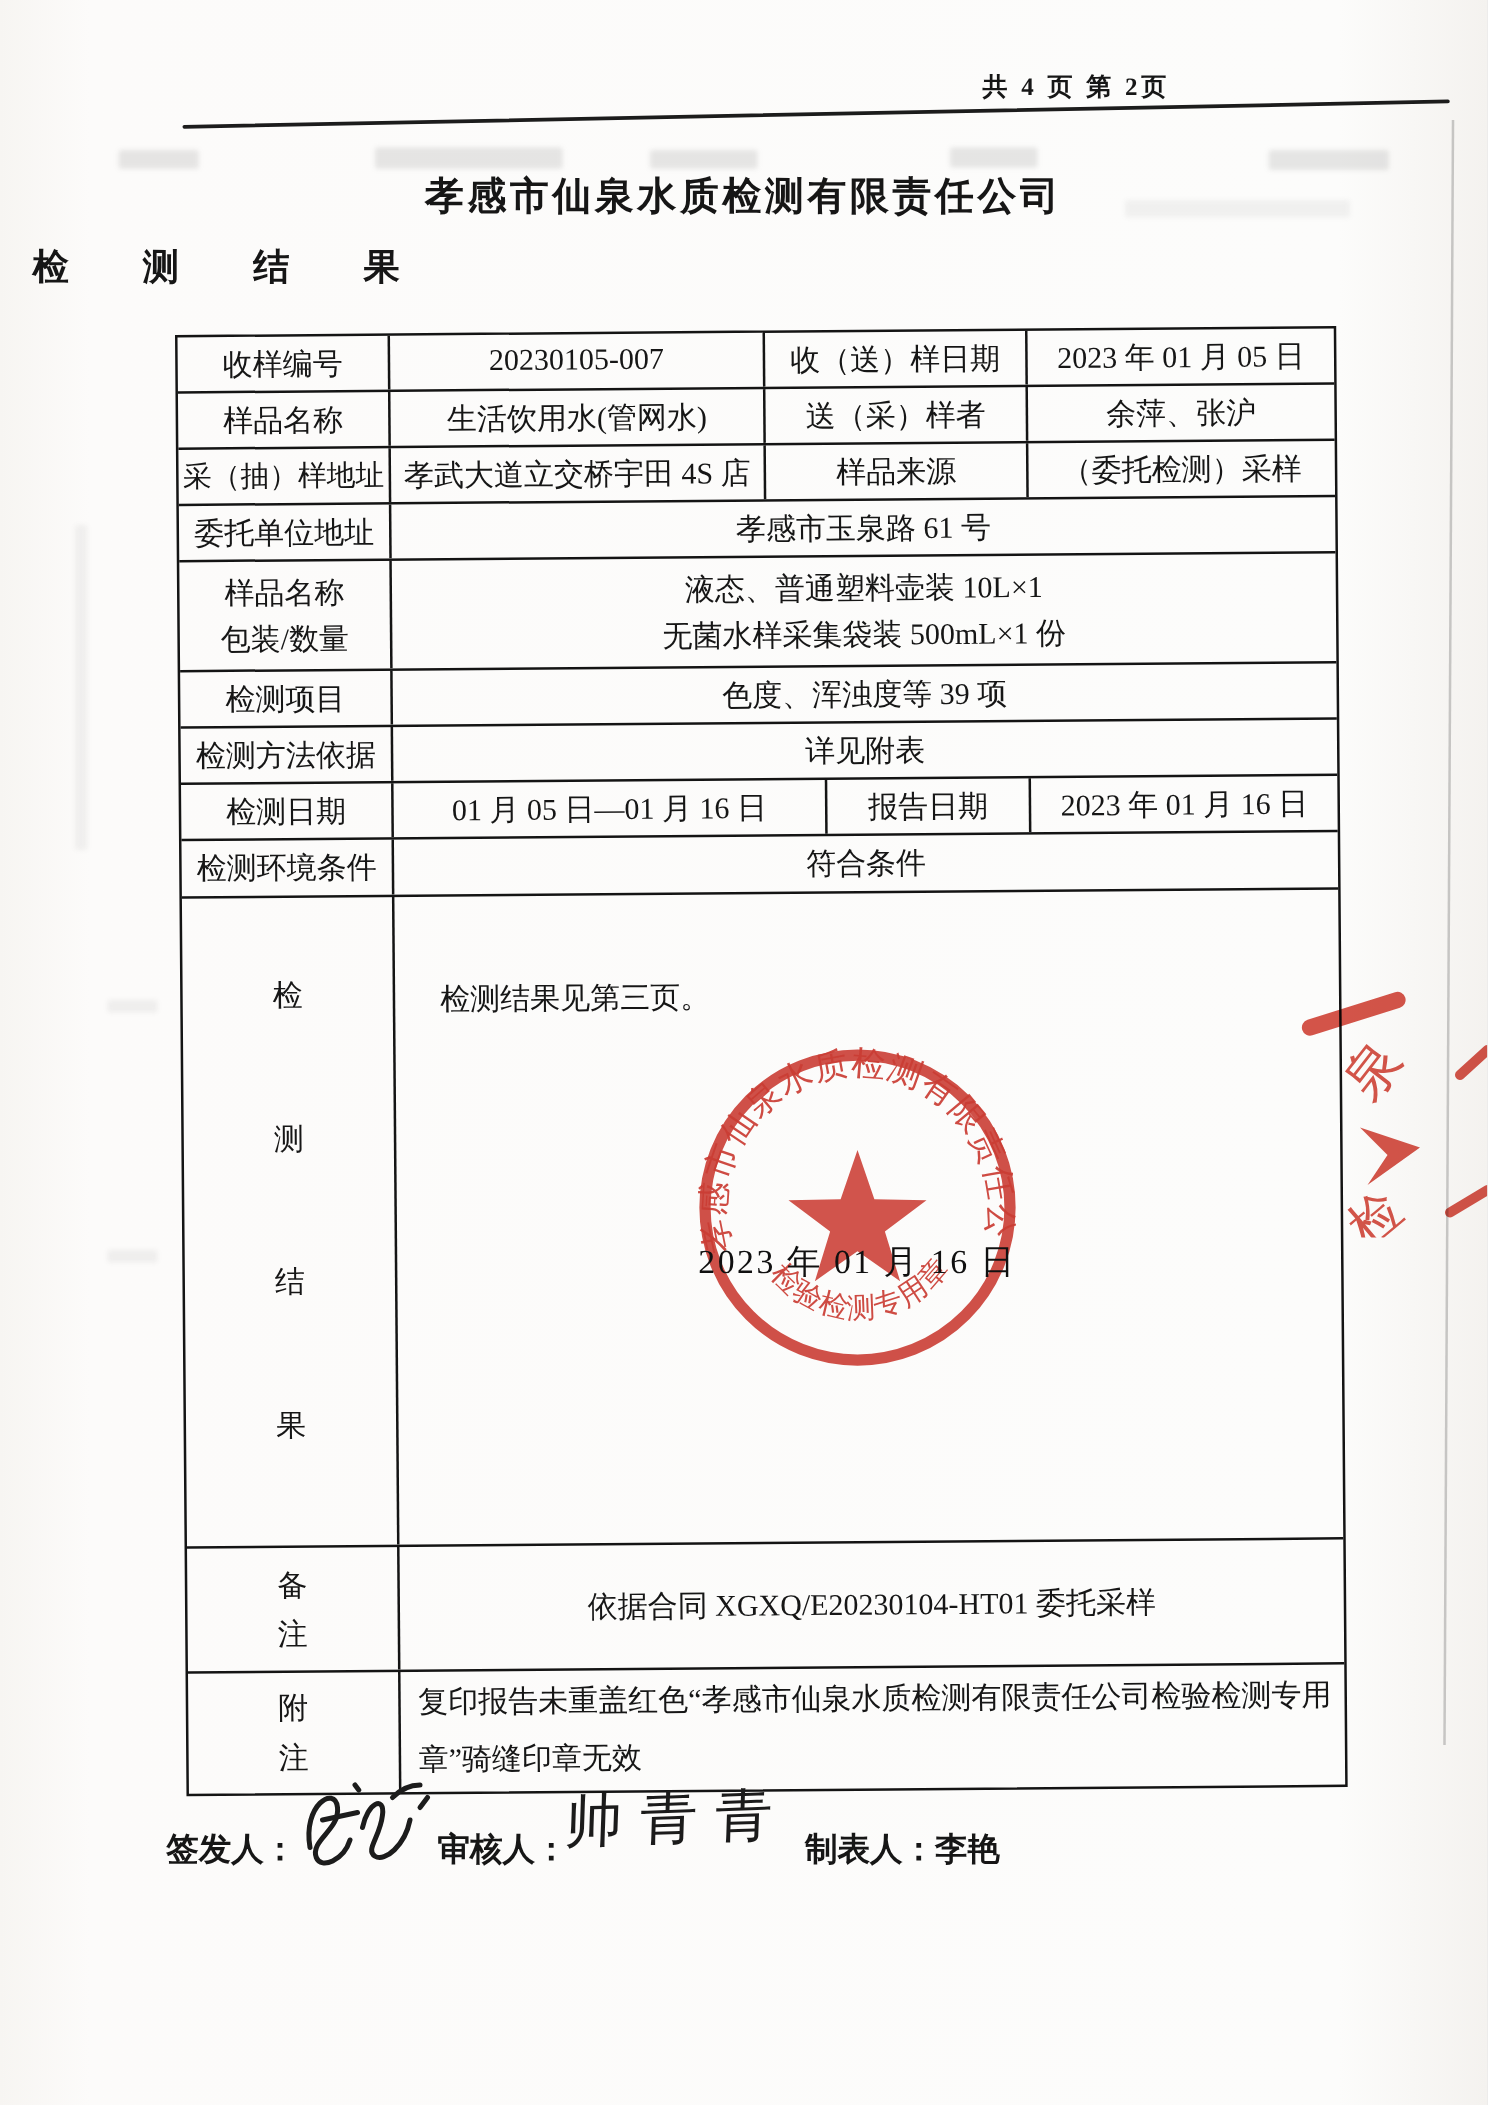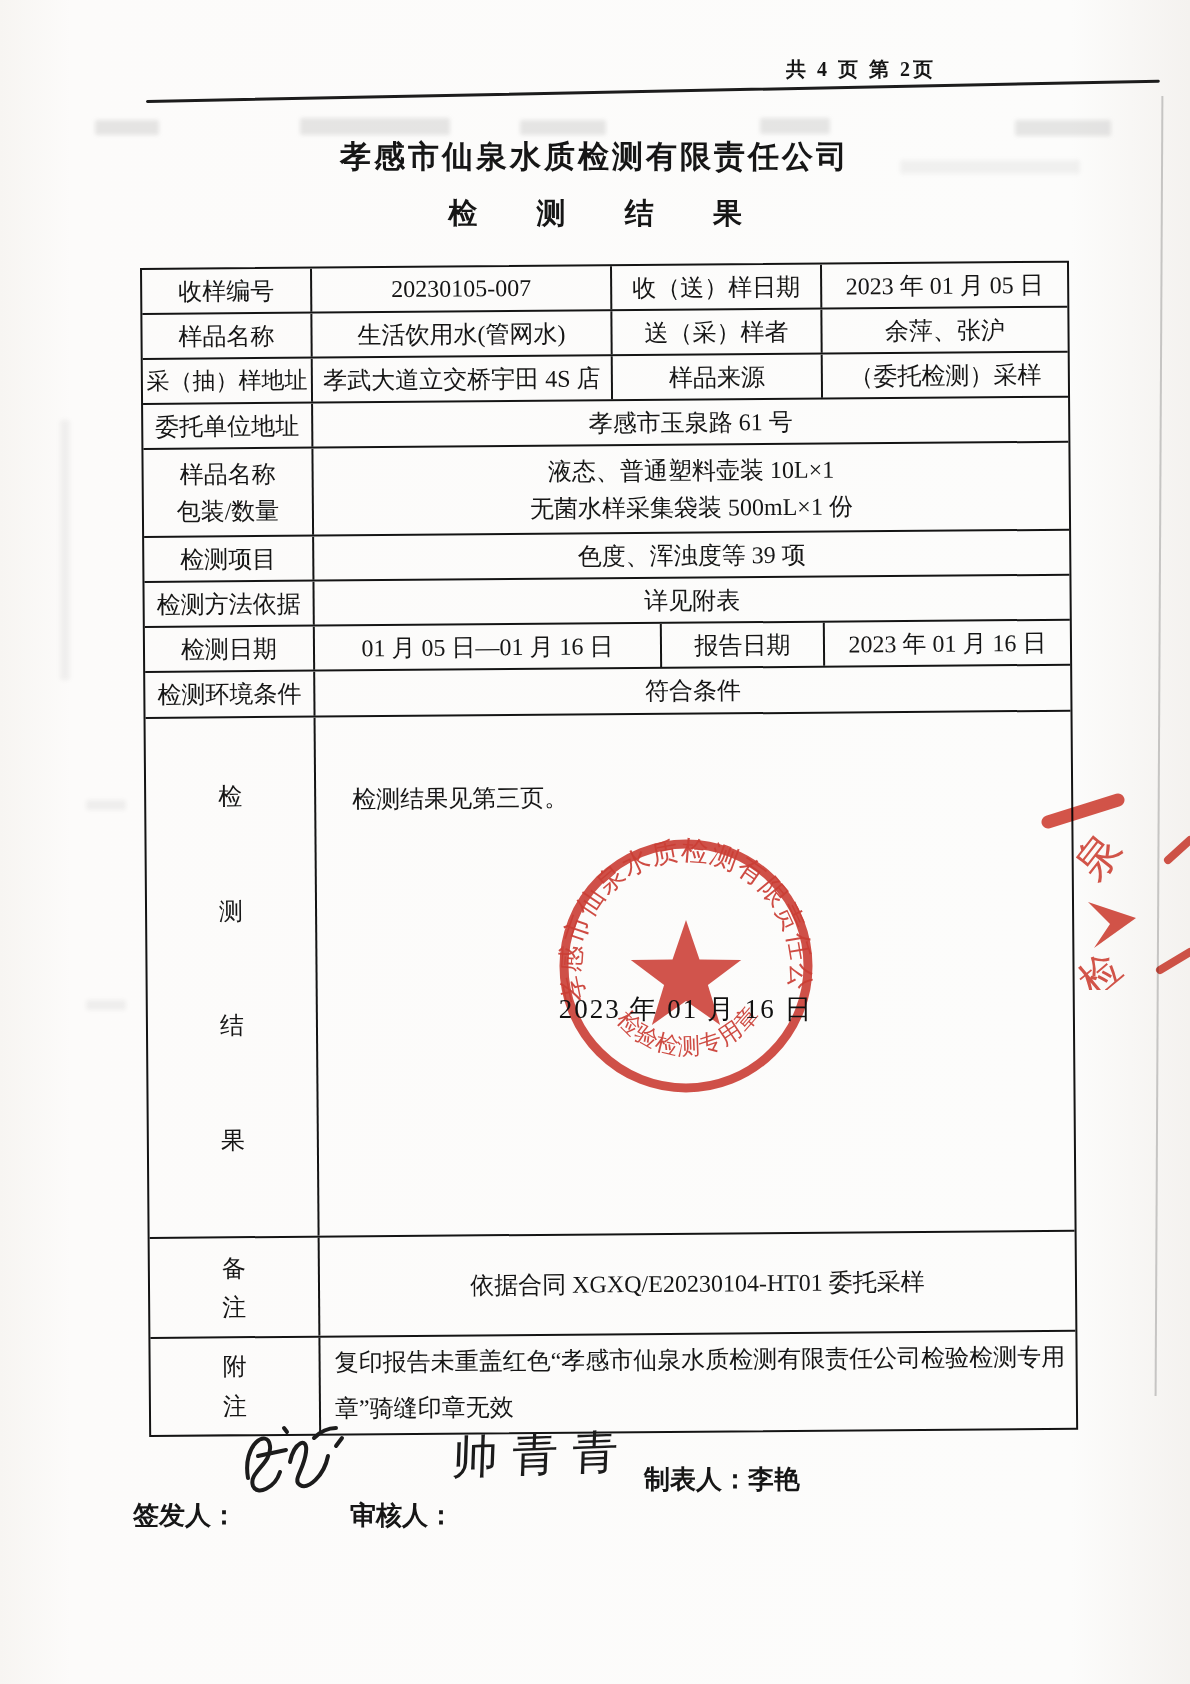--- a/index.html
+++ b/index.html
@@ -10,21 +10,21 @@
     background:linear-gradient(90deg,#f7f5f2 0,#fcfbfa 6%,#fcfcfb 90%,#f4f2ef 100%);
     overflow:hidden;
     font-family:"Liberation Serif","DejaVu Serif",serif;
     color:#161616;
   }
   .abs{position:absolute;}
   .page-indicator{left:786px;top:56px;font-size:20px;font-weight:bold;letter-spacing:3px;}
   .header-line{left:146px;top:100px;width:1014px;height:2.6px;background:#1c1c1c;
     transform:rotate(-1.15deg);transform-origin:left center;border-radius:2px;}
   .company-title{left:0;right:0;top:136px;text-align:center;font-size:31px;font-weight:bold;letter-spacing:3px;}
-  .report-title{left:26px;right:0;top:194px;text-align:center;font-size:29px;font-weight:bold;letter-spacing:26px;}
+  .report-title{left:26px;right:0;top:194px;font-size:29px;font-weight:bold;letter-spacing:26px;}
 
   
   .doc-table{
     left:140px;top:268px;width:925px;
     border:2.4px solid #141414;
     transform:rotate(-0.45deg);transform-origin:left top;
     background:transparent;
   }
   .t-row{display:flex;border-bottom:2.2px solid #141414;box-sizing:border-box;}
   .t-row:last-child{border-bottom:none;}
@@ -46,21 +46,21 @@
   .note-content{flex-direction:column;align-items:flex-start;justify-content:center;padding:4px 14px;}
   .note-content .ln{line-height:46px;}
 
   
   .stamp{left:546px;top:826px;width:280px;height:280px;mix-blend-mode:multiply;opacity:.9;}
   .stamp-label{left:540px;top:906px;width:290px;text-align:center;font-size:29px;color:#101010;letter-spacing:2px;z-index:6;}
   .stamp-date{left:536px;top:991px;width:300px;text-align:center;font-size:27px;color:#101010;letter-spacing:2px;z-index:6;}
   .edge-stamp{left:1040px;top:740px;width:150px;height:250px;mix-blend-mode:multiply;opacity:.85;}
 
   
-  .sig-row-label{font-size:26px;font-weight:bold;margin-top:36px;}
+  .sig-row-label{font-size:26px;font-weight:bold;}
   .issuer-label{left:133px;top:1462px;}
   .issuer-sig{left:228px;top:1412px;}
   .reviewer-label{left:350px;top:1462px;}
   .reviewer-sig{left:452px;top:1424px;font-size:46px;font-weight:400;letter-spacing:14px;
     transform:rotate(-2deg) skewX(-4deg);color:#1b1b1b;}
   .preparer{left:620px;top:1462px;font-size:26px;font-weight:bold;margin-left:24px;}
 
   
   .ghost{background:rgba(90,90,90,.14);filter:blur(2px);border-radius:2px;}
   .paper-edge{left:1158px;top:96px;width:2px;height:1300px;background:rgba(110,110,110,.35);

